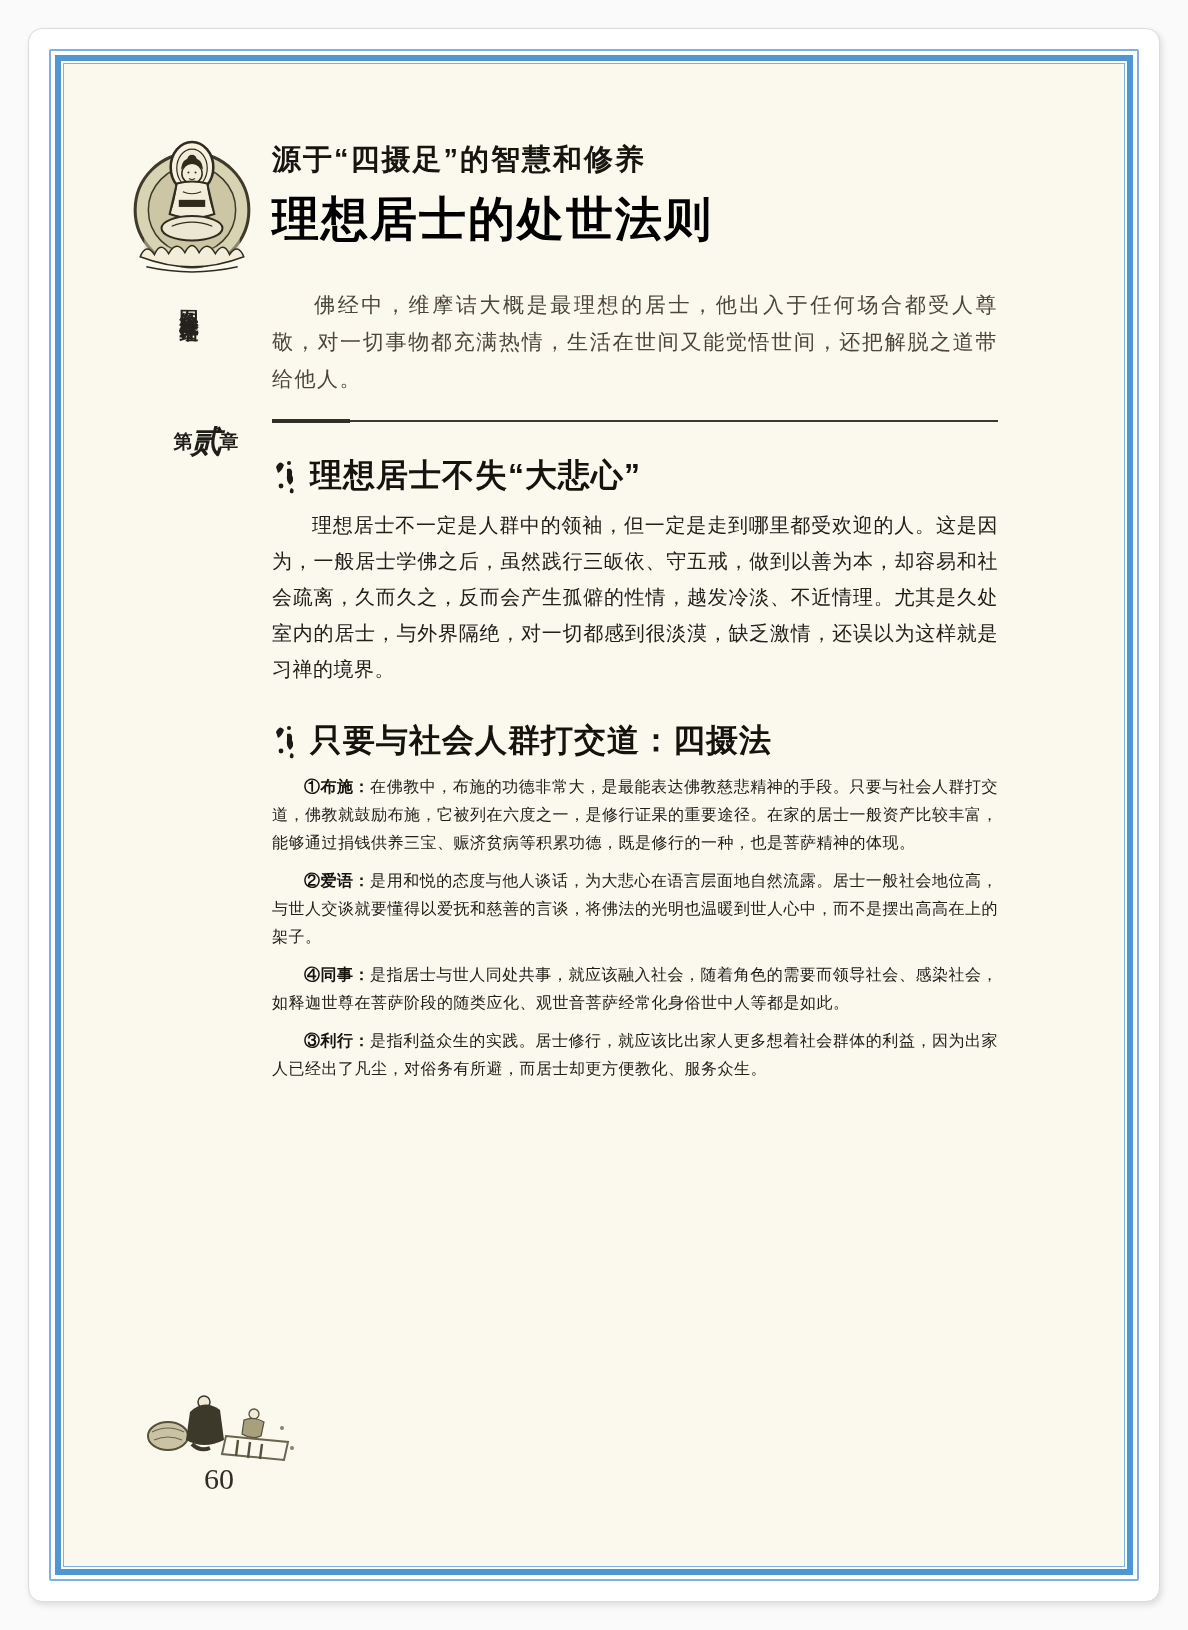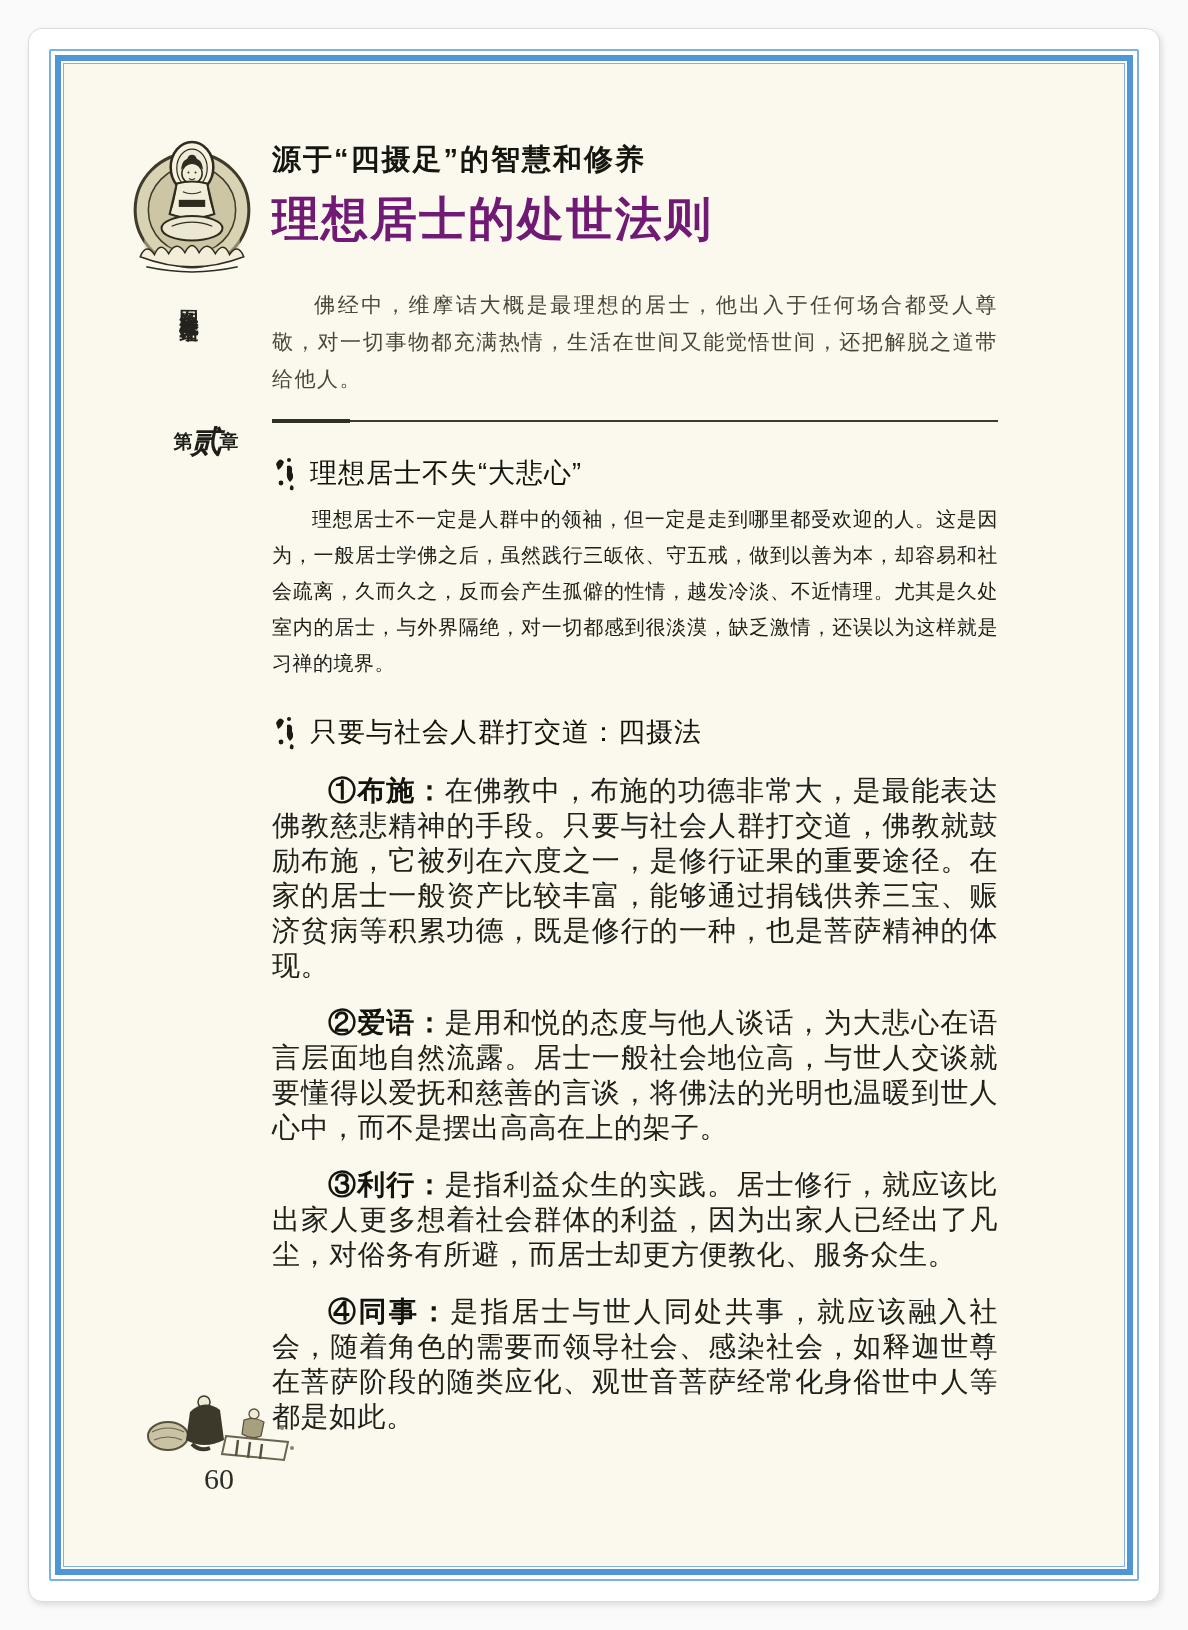--- a/index.html
+++ b/index.html
@@ -46,41 +46,41 @@
   }
 
   
   .main { position:absolute; left:208px; top:76px; width:726px; }
   .kicker {
     font-family:"Liberation Sans","DejaVu Sans",sans-serif;
     font-size:29px; font-weight:bold; letter-spacing:2px; color:#16150f;
   }
   .page-title {
     margin-top:8px; font-size:47px; font-weight:900; letter-spacing:2px;
-    color:#701a75; font-family:"Liberation Serif","DejaVu Serif",serif;
+    color:#000000; font-family:"Liberation Serif","DejaVu Serif",serif;
   }
   .intro {
     margin-top:36px; font-size:21px; line-height:37px; text-indent:2em;
     color:#4c463a; letter-spacing:1.5px; text-align:justify;
   }
   .rule { position:relative; margin-top:22px; height:2px; background:#3b3b34; }
   .rule::before { content:""; position:absolute; left:0; top:-1px; width:78px; height:4px; background:#30302a; }
 
   .section-head { display:flex; align-items:center; gap:10px; margin-top:32px; }
   .ink-mark { width:28px; height:38px; flex:0 0 auto; }
   .section-head h2 {
     font-family:"Liberation Sans","DejaVu Sans",sans-serif;
-    font-size:27px; font-weight:normal; color:#14130d; letter-spacing:1px;
+    font-size:32px; font-weight:bold; color:#14130d; letter-spacing:1px;
   }
   .body-p {
     margin-top:9px; font-size:20px; line-height:36px; text-indent:2em;
     color:#21201a; text-align:justify; letter-spacing:0.5px;
   }
   .item-p {
-    margin-top:22px; font-size:28px; line-height:35px; text-indent:2em;
+    margin-top:10px; font-size:16px; line-height:28px; text-indent:2em;
     color:#21201a; text-align:justify; letter-spacing:0.5px;
   }
   .item-p b { font-weight:bold; color:#14130d; }
 
   
   .footer-art { position:absolute; left:78px; top:1320px; width:170px; height:80px; }
   .page-number {
     position:absolute; left:140px; top:1398px;
     font-size:30px; color:#2e2d27; font-family:"Liberation Serif","DejaVu Serif",serif;
   }
@@ -146,22 +146,22 @@
                 <path d="M4,10 Q8,2 12,8 Q10,14 6,16 Z" fill="#1c1a14"></path>
                 <circle cx="17" cy="6" r="2" fill="#1c1a14"></circle>
                 <path d="M15,12 Q21,10 20,18 Q23,24 18,28 Q14,24 15,18 Z" fill="#1c1a14"></path>
                 <circle cx="9" cy="29" r="2.4" fill="#1c1a14"></circle>
                 <path d="M19,31 q4,1 2,5 q-4,1 -3,-3 z" fill="#1c1a14"></path>
               </svg>
               <h2>只要与社会人群打交道：四摄法</h2>
             </div>
             <p class="item-p"><b>①布施：</b><span>在佛教中，布施的功德非常大，是最能表达佛教慈悲精神的手段。只要与社会人群打交道，佛教就鼓励布施，它被列在六度之一，是修行证果的重要途径。在家的居士一般资产比较丰富，能够通过捐钱供养三宝、赈济贫病等积累功德，既是修行的一种，也是菩萨精神的体现。</span></p>
             <p class="item-p"><b>②爱语：</b><span>是用和悦的态度与他人谈话，为大悲心在语言层面地自然流露。居士一般社会地位高，与世人交谈就要懂得以爱抚和慈善的言谈，将佛法的光明也温暖到世人心中，而不是摆出高高在上的架子。</span></p>
+            <p class="item-p"><b>④同事：</b><span>是指居士与世人同处共事，就应该融入社会，随着角色的需要而领导社会、感染社会，如释迦世尊在菩萨阶段的随类应化、观世音菩萨经常化身俗世中人等都是如此。</span></p>
             <p class="item-p"><b>③利行：</b><span>是指利益众生的实践。居士修行，就应该比出家人更多想着社会群体的利益，因为出家人已经出了凡尘，对俗务有所避，而居士却更方便教化、服务众生。</span></p>
-            <p class="item-p"><b>④同事：</b><span>是指居士与世人同处共事，就应该融入社会，随着角色的需要而领导社会、感染社会，如释迦世尊在菩萨阶段的随类应化、观世音菩萨经常化身俗世中人等都是如此。</span></p>
           </div>
 
           <svg class="footer-art" viewBox="0 0 170 80" aria-hidden="true">
             <ellipse cx="26" cy="52" rx="20" ry="14" fill="#c9c2a3" stroke="#55503b" stroke-width="2"></ellipse>
             <path d="M10,48 Q26,40 42,48 M12,56 Q26,50 40,56" fill="none" stroke="#6b6450" stroke-width="1.2"></path>
             <circle cx="62" cy="18" r="6" fill="#efead6" stroke="#3c382a" stroke-width="1.5"></circle>
             <path d="M48,28 Q62,14 78,26 L82,56 Q62,66 44,56 Z" fill="#3c382a"></path>
             <path d="M50,60 q8,8 18,4" fill="none" stroke="#3c382a" stroke-width="4"></path>
             <circle cx="112" cy="30" r="5" fill="#efead6" stroke="#55503b" stroke-width="1.3"></circle>
             <path d="M102,36 Q112,32 122,38 L119,52 Q110,56 100,50 Z" fill="#a89f7d" stroke="#55503b" stroke-width="1.2"></path>

